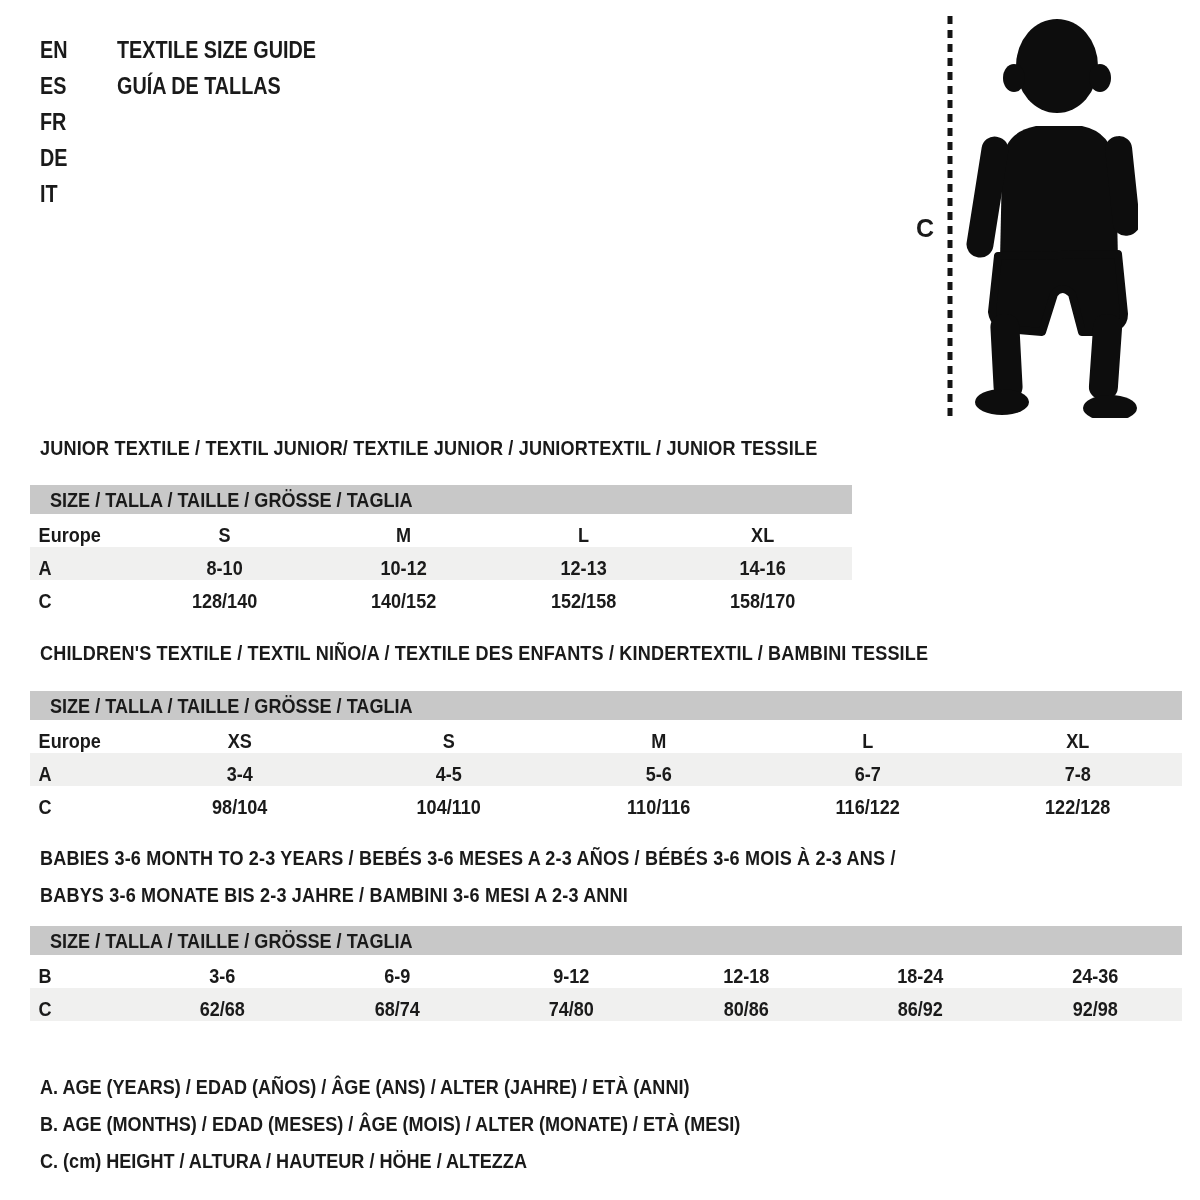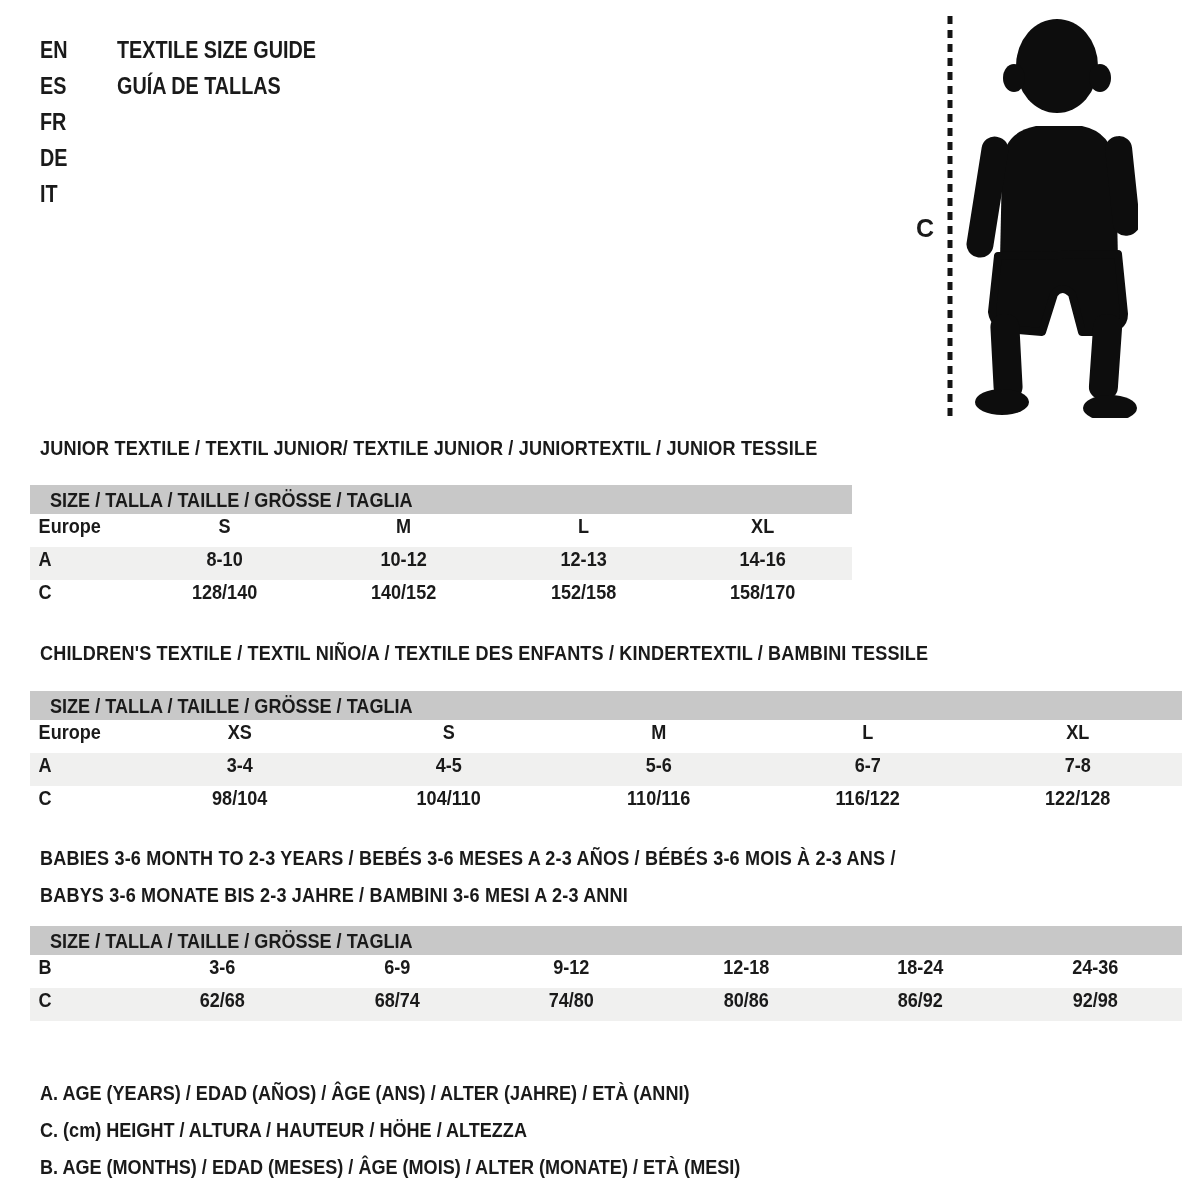--- a/index.html
+++ b/index.html
@@ -29,28 +29,28 @@
   .t-children { top:641px; }
   .t-babies1  { top:846px; }
   .t-babies2  { top:883px; }
 
   
   .table { position:absolute; left:30px; }
   .tbl-junior   { top:485px; width:822px; }
   .tbl-children { top:691px; width:1152px; }
   .tbl-babies   { top:926px; width:1152px; }
   .band { height:29px; background:#c8c8c8; display:flex; align-items:center; padding-left:20px; font-size:21px; }
-  .trow { height:33px; display:flex; align-items:flex-start; font-size:21px; }
+  .trow { height:33px; display:flex; align-items:flex-end; font-size:21px; }
   .trow.stripe { background:#f0f0ef; }
   .tlabel { width:105px; padding-left:10px; transform:scaleX(.86); transform-origin:0 50%; white-space:nowrap; }
   .cell { flex:1; text-align:center; transform:scaleX(.86); white-space:nowrap; }
 
   
   .legend { position:absolute; left:40px; top:1068px; }
-  .legend-line { height:37px; display:flex; align-items:flex-end; font-size:21px; }
+  .legend-line { height:37px; display:flex; align-items:center; font-size:21px; }
 </style>
 </head>
 <body>
 
 <div class="page">
 
   <div class="langs">
     <div class="lang-row">
       <span class="lang-code"><span class="cnd">EN</span></span>
       <span class="lang-label"><span class="cnd">TEXTILE SIZE GUIDE</span></span>
@@ -173,20 +173,20 @@
       <div class="cell">86/92</div>
       <div class="cell">92/98</div>
     </div>
   </div>
 
   <div class="legend">
     <div class="legend-line">
         <span class="cnd">A. AGE (YEARS) / EDAD (AÑOS) / ÂGE (ANS) / ALTER (JAHRE) / ETÀ (ANNI)</span>
       </div>
     <div class="legend-line">
-        <span class="cnd">C. (cm) HEIGHT / ALTURA / HAUTEUR / HÖHE / ALTEZZA</span>
+        <span class="cnd">B. AGE (MONTHS) / EDAD (MESES) / ÂGE (MOIS) / ALTER (MONATE) / ETÀ (MESI)</span>
       </div>
     <div class="legend-line">
-        <span class="cnd">B. AGE (MONTHS) / EDAD (MESES) / ÂGE (MOIS) / ALTER (MONATE) / ETÀ (MESI)</span>
+        <span class="cnd">C. (cm) HEIGHT / ALTURA / HAUTEUR / HÖHE / ALTEZZA</span>
       </div>
   </div>
 
 </div>
 
 </body></html>

